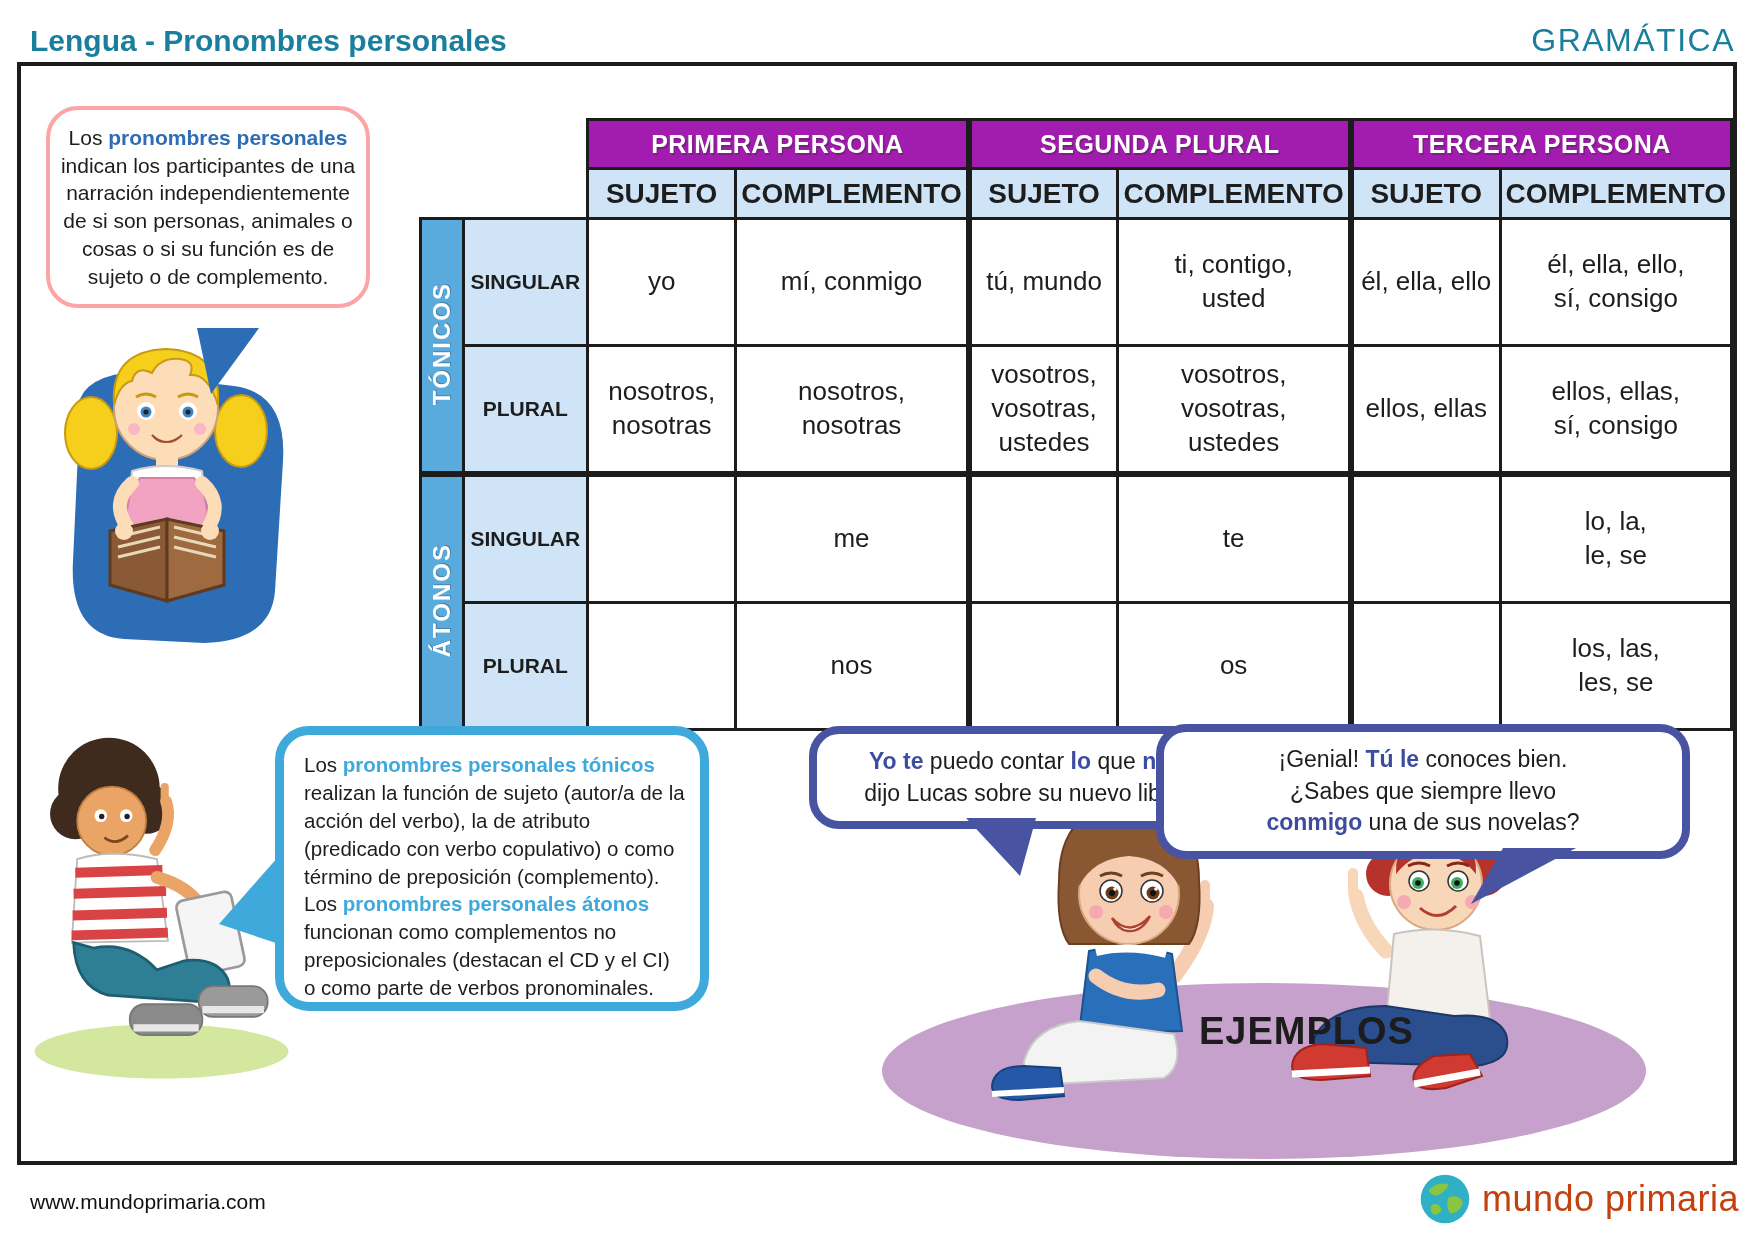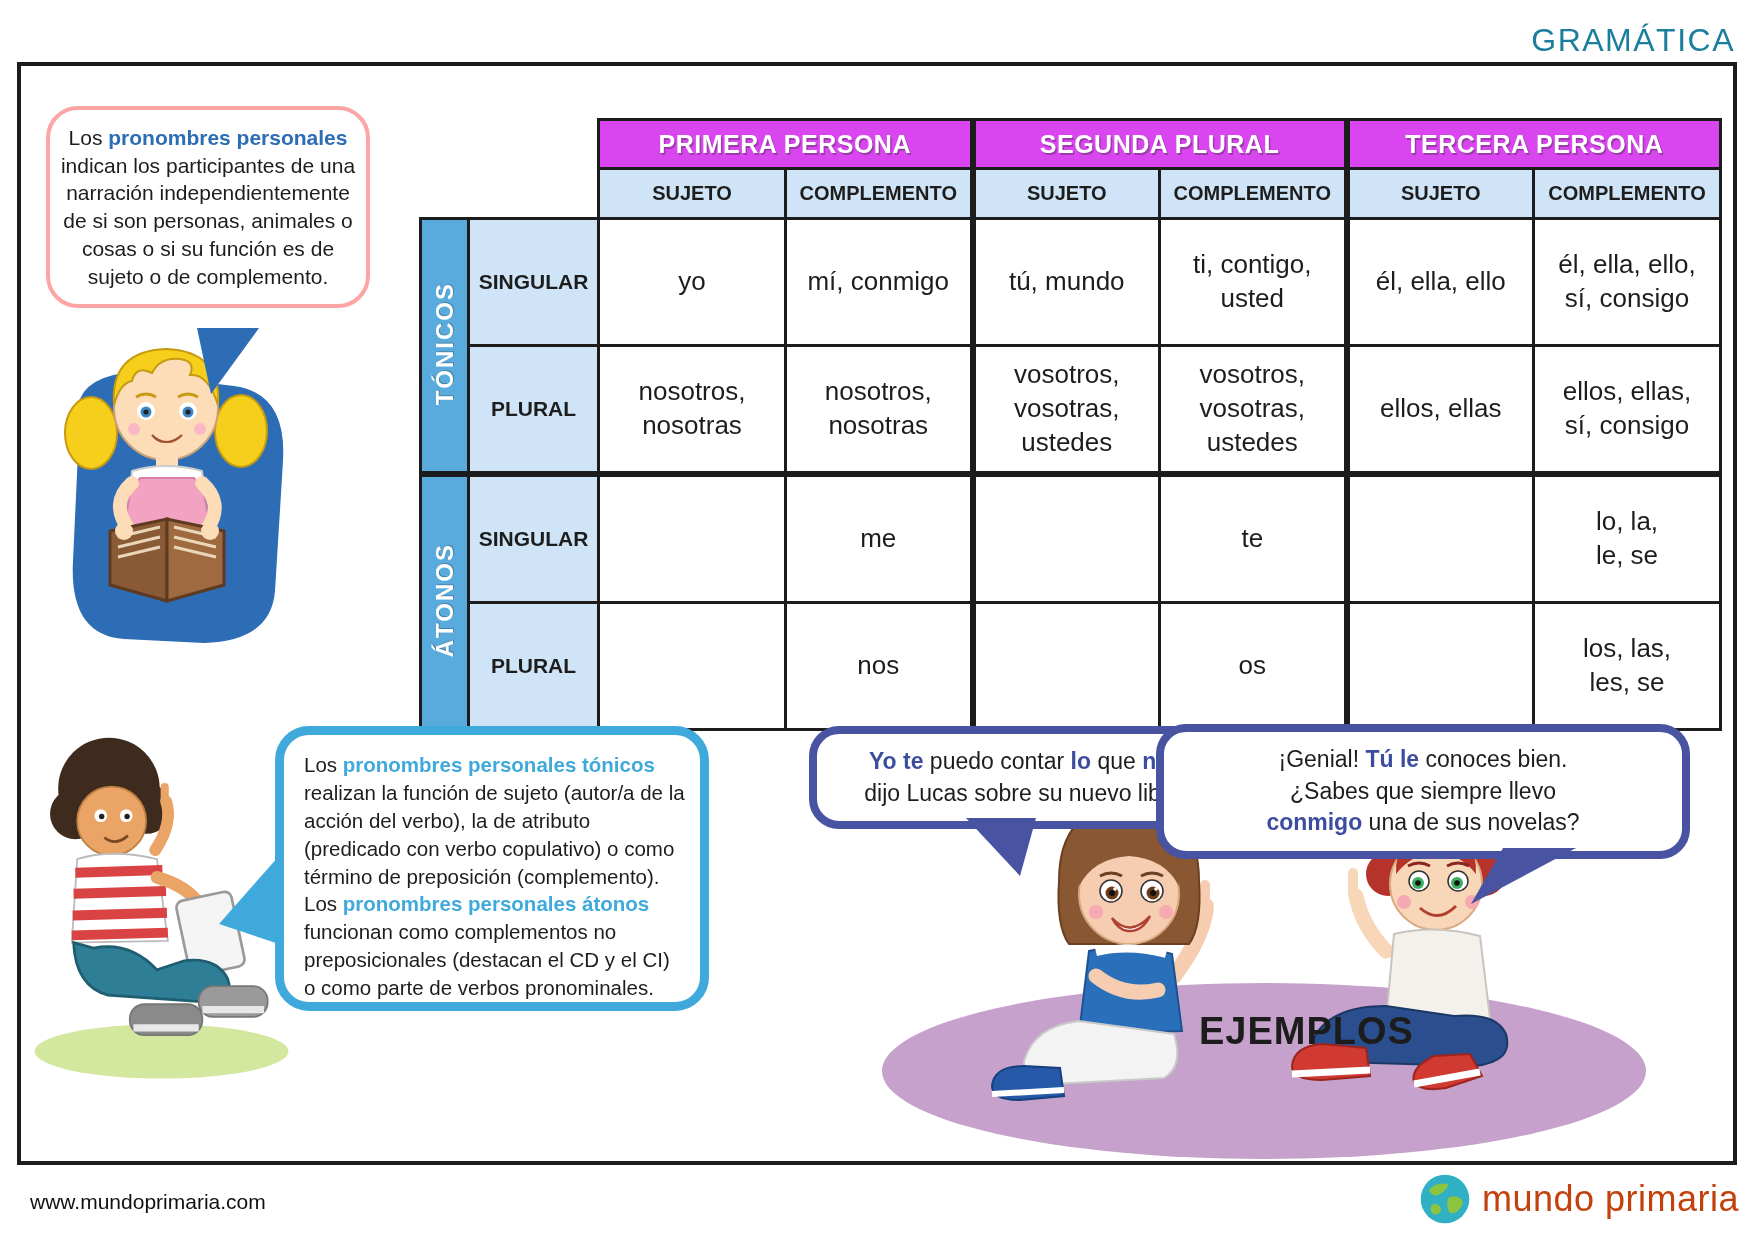--- a/index.html
+++ b/index.html
@@ -30,24 +30,24 @@
   .ex1 { left:788px; top:660px; width:390px; }
   .ex2 { left:1135px; top:658px; width:490px; }
   .hl-indigo { color:#3c4da0; font-weight:bold; }
   .tail { position:absolute; z-index:6; }
 
   
   .pron-table { position:absolute; left:398px; top:52px; border-collapse:collapse; table-layout:fixed; z-index:2; background:transparent; }
   .pron-table th, .pron-table td { border:3px solid #1c1c1c; padding:0 4px; }
   .cell-empty { border:none !important; background:#fff; }
   th.person {
-    background:#d946ef; color:#fff; font-size:25px; letter-spacing:0.5px; height:46px;
+    background:#a21caf; color:#fff; font-size:25px; letter-spacing:0.5px; height:46px;
     text-shadow:1.5px 1.5px 0 rgba(40,40,40,0.35);
   }
-  th.sub      { background:#cfe5f7; font-size:20px; height:47px; }
+  th.sub      { background:#cfe5f7; font-size:28px; height:47px; }
   th.group    { background:#5aabdd; text-align:center; vertical-align:middle; }
   .vert {
     writing-mode:vertical-rl; transform:rotate(180deg); display:inline-block;
     color:#fff; font-weight:bold; font-size:24px; letter-spacing:2px;
     text-shadow:1px 1px 0 rgba(40,40,40,0.3);
   }
   th.numlabel { background:#cfe5f7; font-size:21px; font-weight:bold; }
   td.data     { background:#fff; font-size:26px; text-align:center; white-space:pre-line; line-height:1.3; }
   tr.r-body th, tr.r-body td { height:124px; }
   .bl-thick { border-left-width:6px !important; }
@@ -63,20 +63,21 @@
   .site { position:absolute; left:30px; top:1190px; font-size:21px; color:#111; }
   .logo { position:absolute; right:16px; top:1172px; display:flex; align-items:center; gap:10px; }
   .logo-text { font-size:36px; font-weight:normal; color:#c2410c; letter-spacing:0.5px; }
   .globe { width:54px; height:54px; }
 </style>
 </head>
 <body>
 
 <div class="page">
 
+  <div class="title">Lengua - Pronombres personales</div>
   <div class="category">GRAMÁTICA</div>
 
   <div class="frame">
 
     <div class="bubble def-bubble">
       <span>Los </span><span class="hl-dark">pronombres personales</span><span> indican los participantes de una narración independientemente de si son personas, animales o cosas o si su función es de sujeto o de complemento.</span>
     </div>
     <svg class="tail" style="left:168px; top:262px; width:80px; height:70px;" viewBox="0 0 80 70">
       <polygon points="8,0 70,0 22,66" fill="#2d6db5"></polygon>
     </svg>

